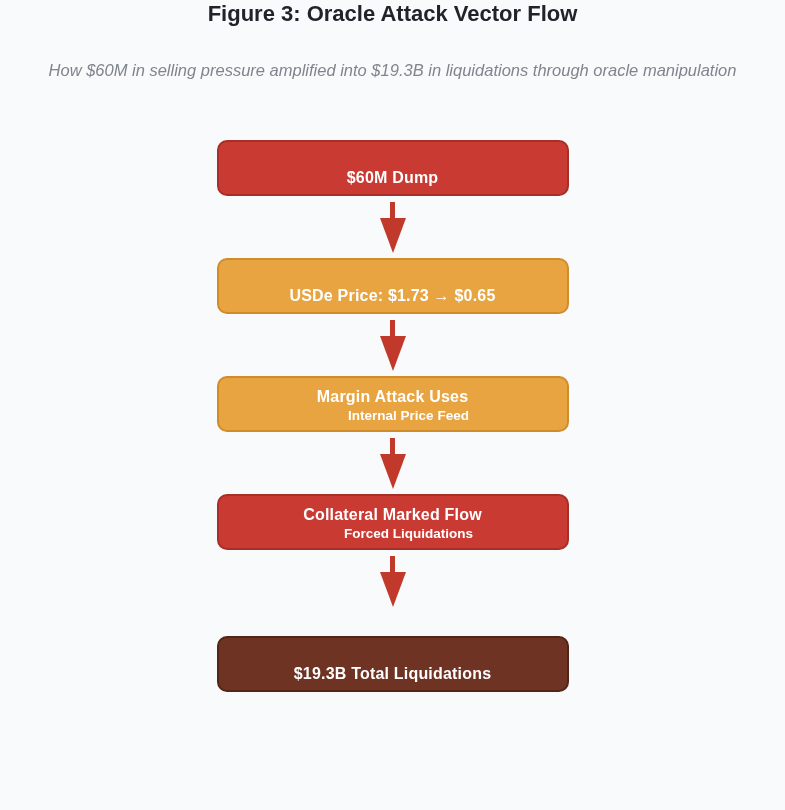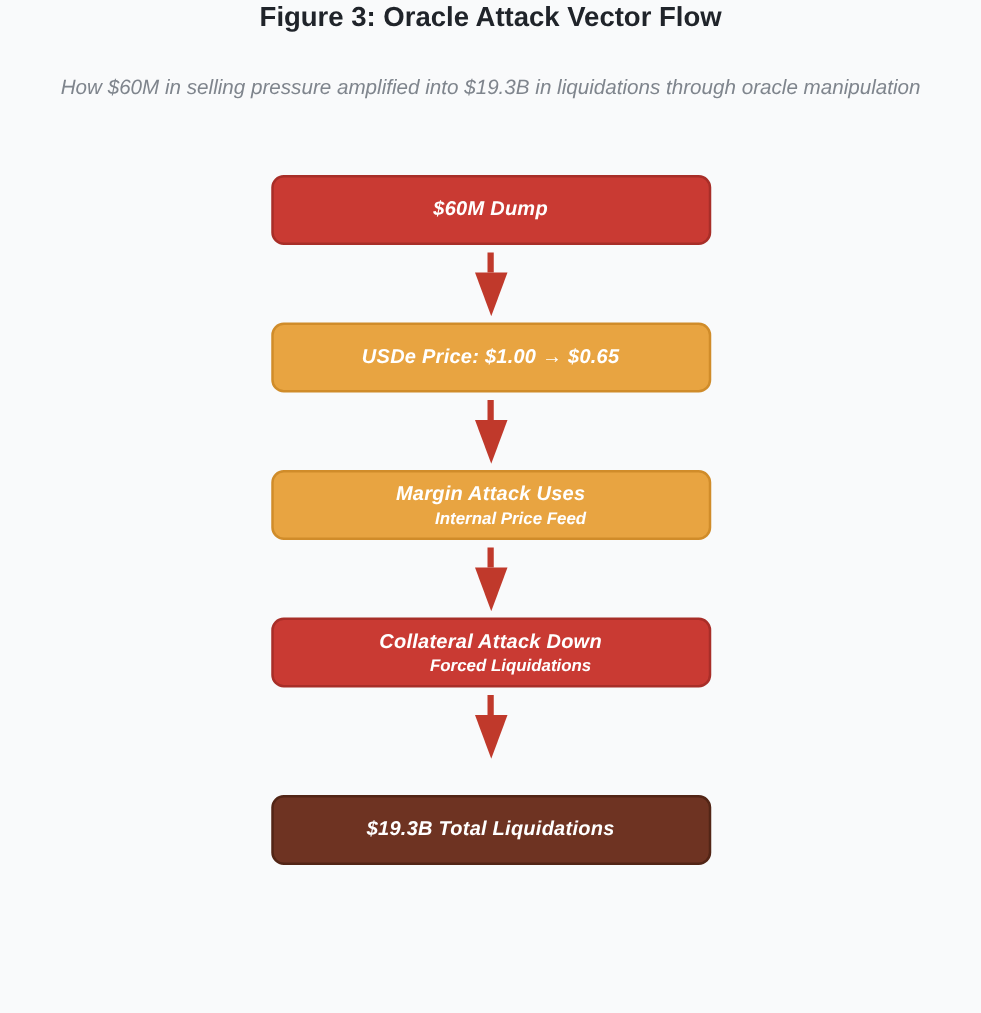--- a/index.html
+++ b/index.html
@@ -46,25 +46,24 @@
   }
   .node {
     width: 352px;
     min-height: 56px;
     box-sizing: border-box;
     border-radius: 10px;
     border: 2px solid transparent;
     color: #ffffff;
     display: flex;
     flex-direction: column;
-    justify-content: center;
+    justify-content: flex-end;
     align-items: center;
     text-align: center;
     padding: 6px 16px;
-    font-style: italic;
   }
   .node-title {
     font-size: 16px;
     font-weight: 700;
     letter-spacing: 0.2px;
     line-height: 20px;
   }
   .node-subtitle {
     font-size: 13.5px;
     font-weight: 700;
@@ -106,41 +105,41 @@
       <span class="node-title">$60M Dump</span>
 
     </div>
 
     <div class="arrow">
       <div class="arrow-stem" style="background-color: rgb(192, 57, 43);"></div>
       <div class="arrow-head" style="border-top-color: rgb(192, 57, 43);"></div>
     </div>
 
     <div class="node" style="background-color: rgb(232, 164, 65); border-color: rgb(208, 140, 42);">
-      <span class="node-title">USDe Price: $1.00 → $0.65</span>
+      <span class="node-title">USDe Price: $1.73 → $0.65</span>
 
     </div>
 
     <div class="arrow">
       <div class="arrow-stem" style="background-color: rgb(192, 57, 43);"></div>
       <div class="arrow-head" style="border-top-color: rgb(192, 57, 43);"></div>
     </div>
 
     <div class="node" style="background-color: rgb(232, 164, 65); border-color: rgb(208, 140, 42);">
       <span class="node-title">Margin Attack Uses</span>
       <span class="node-subtitle">Internal Price Feed</span>
     </div>
 
     <div class="arrow">
       <div class="arrow-stem" style="background-color: rgb(192, 57, 43);"></div>
       <div class="arrow-head" style="border-top-color: rgb(192, 57, 43);"></div>
     </div>
 
     <div class="node" style="background-color: rgb(201, 58, 51); border-color: rgb(168, 46, 40);">
-      <span class="node-title">Collateral Attack Down</span>
+      <span class="node-title">Collateral Marked Flow</span>
       <span class="node-subtitle">Forced Liquidations</span>
     </div>
 
     <div class="arrow">
       <div class="arrow-stem" style="background-color: rgb(192, 57, 43);"></div>
       <div class="arrow-head" style="border-top-color: rgb(192, 57, 43);"></div>
     </div>
 
     <div class="node" style="background-color: rgb(110, 51, 34); border-color: rgb(82, 37, 22); margin-top: 24px;">
       <span class="node-title">$19.3B Total Liquidations</span>

